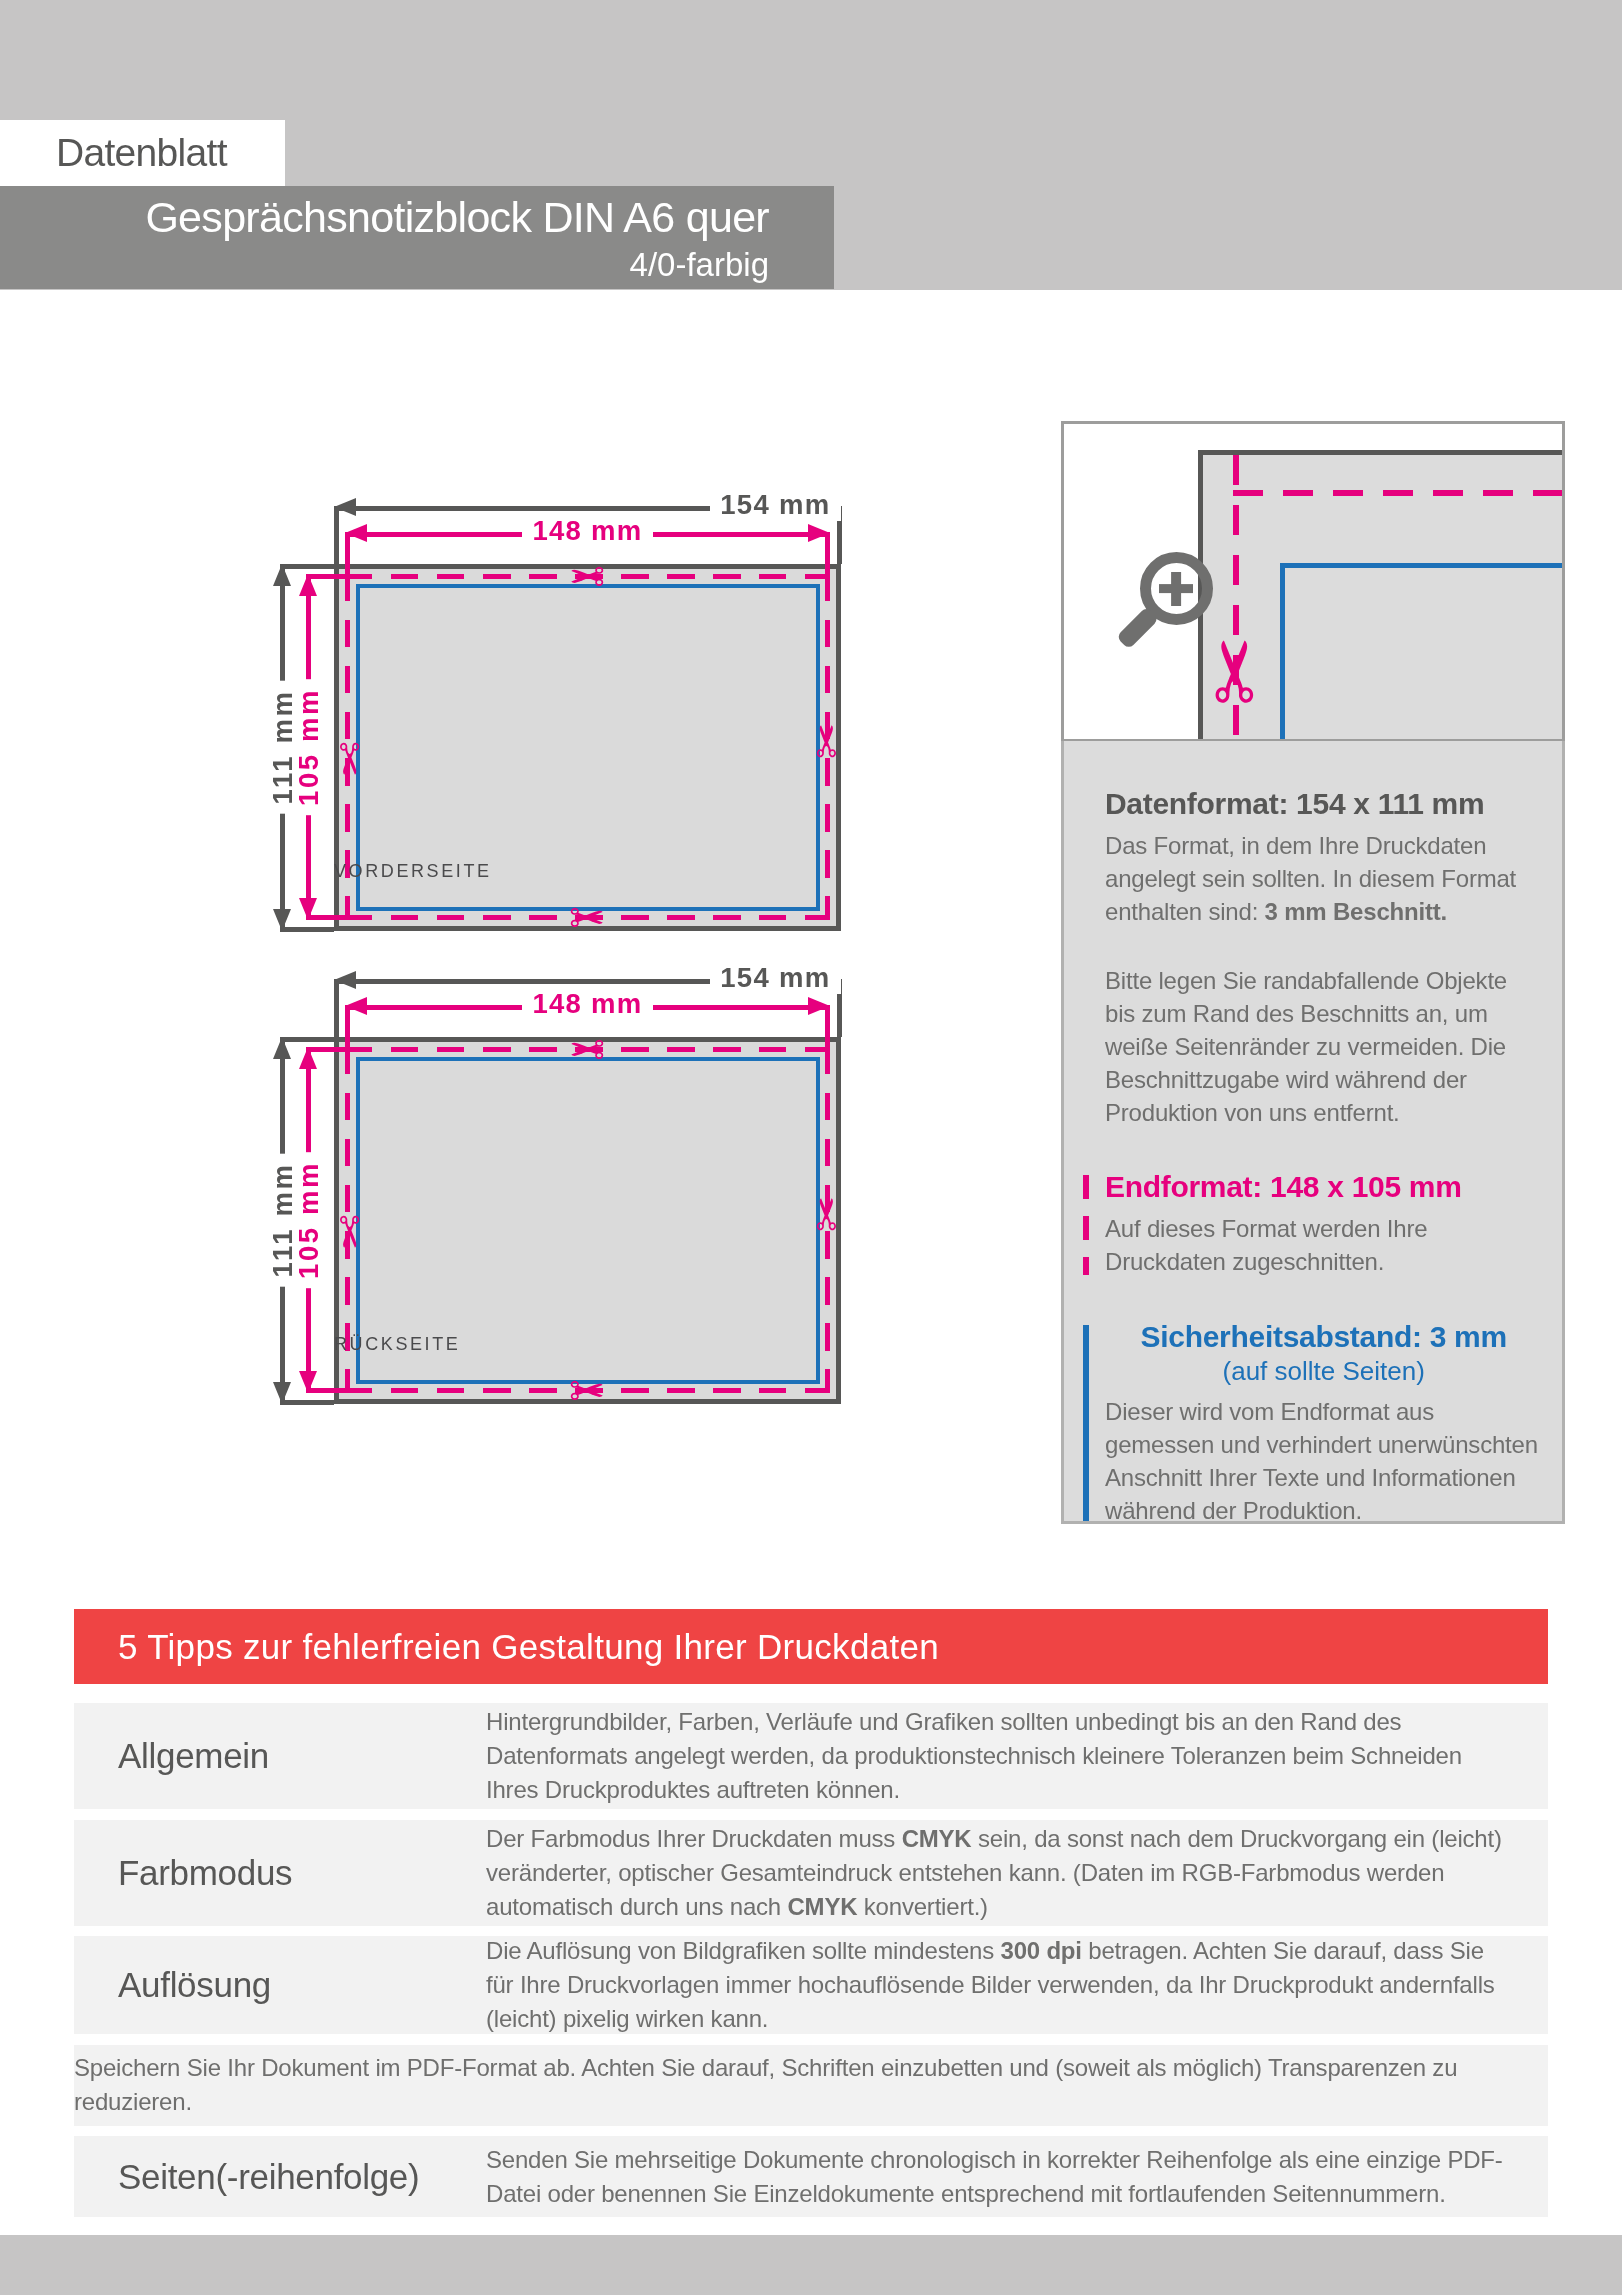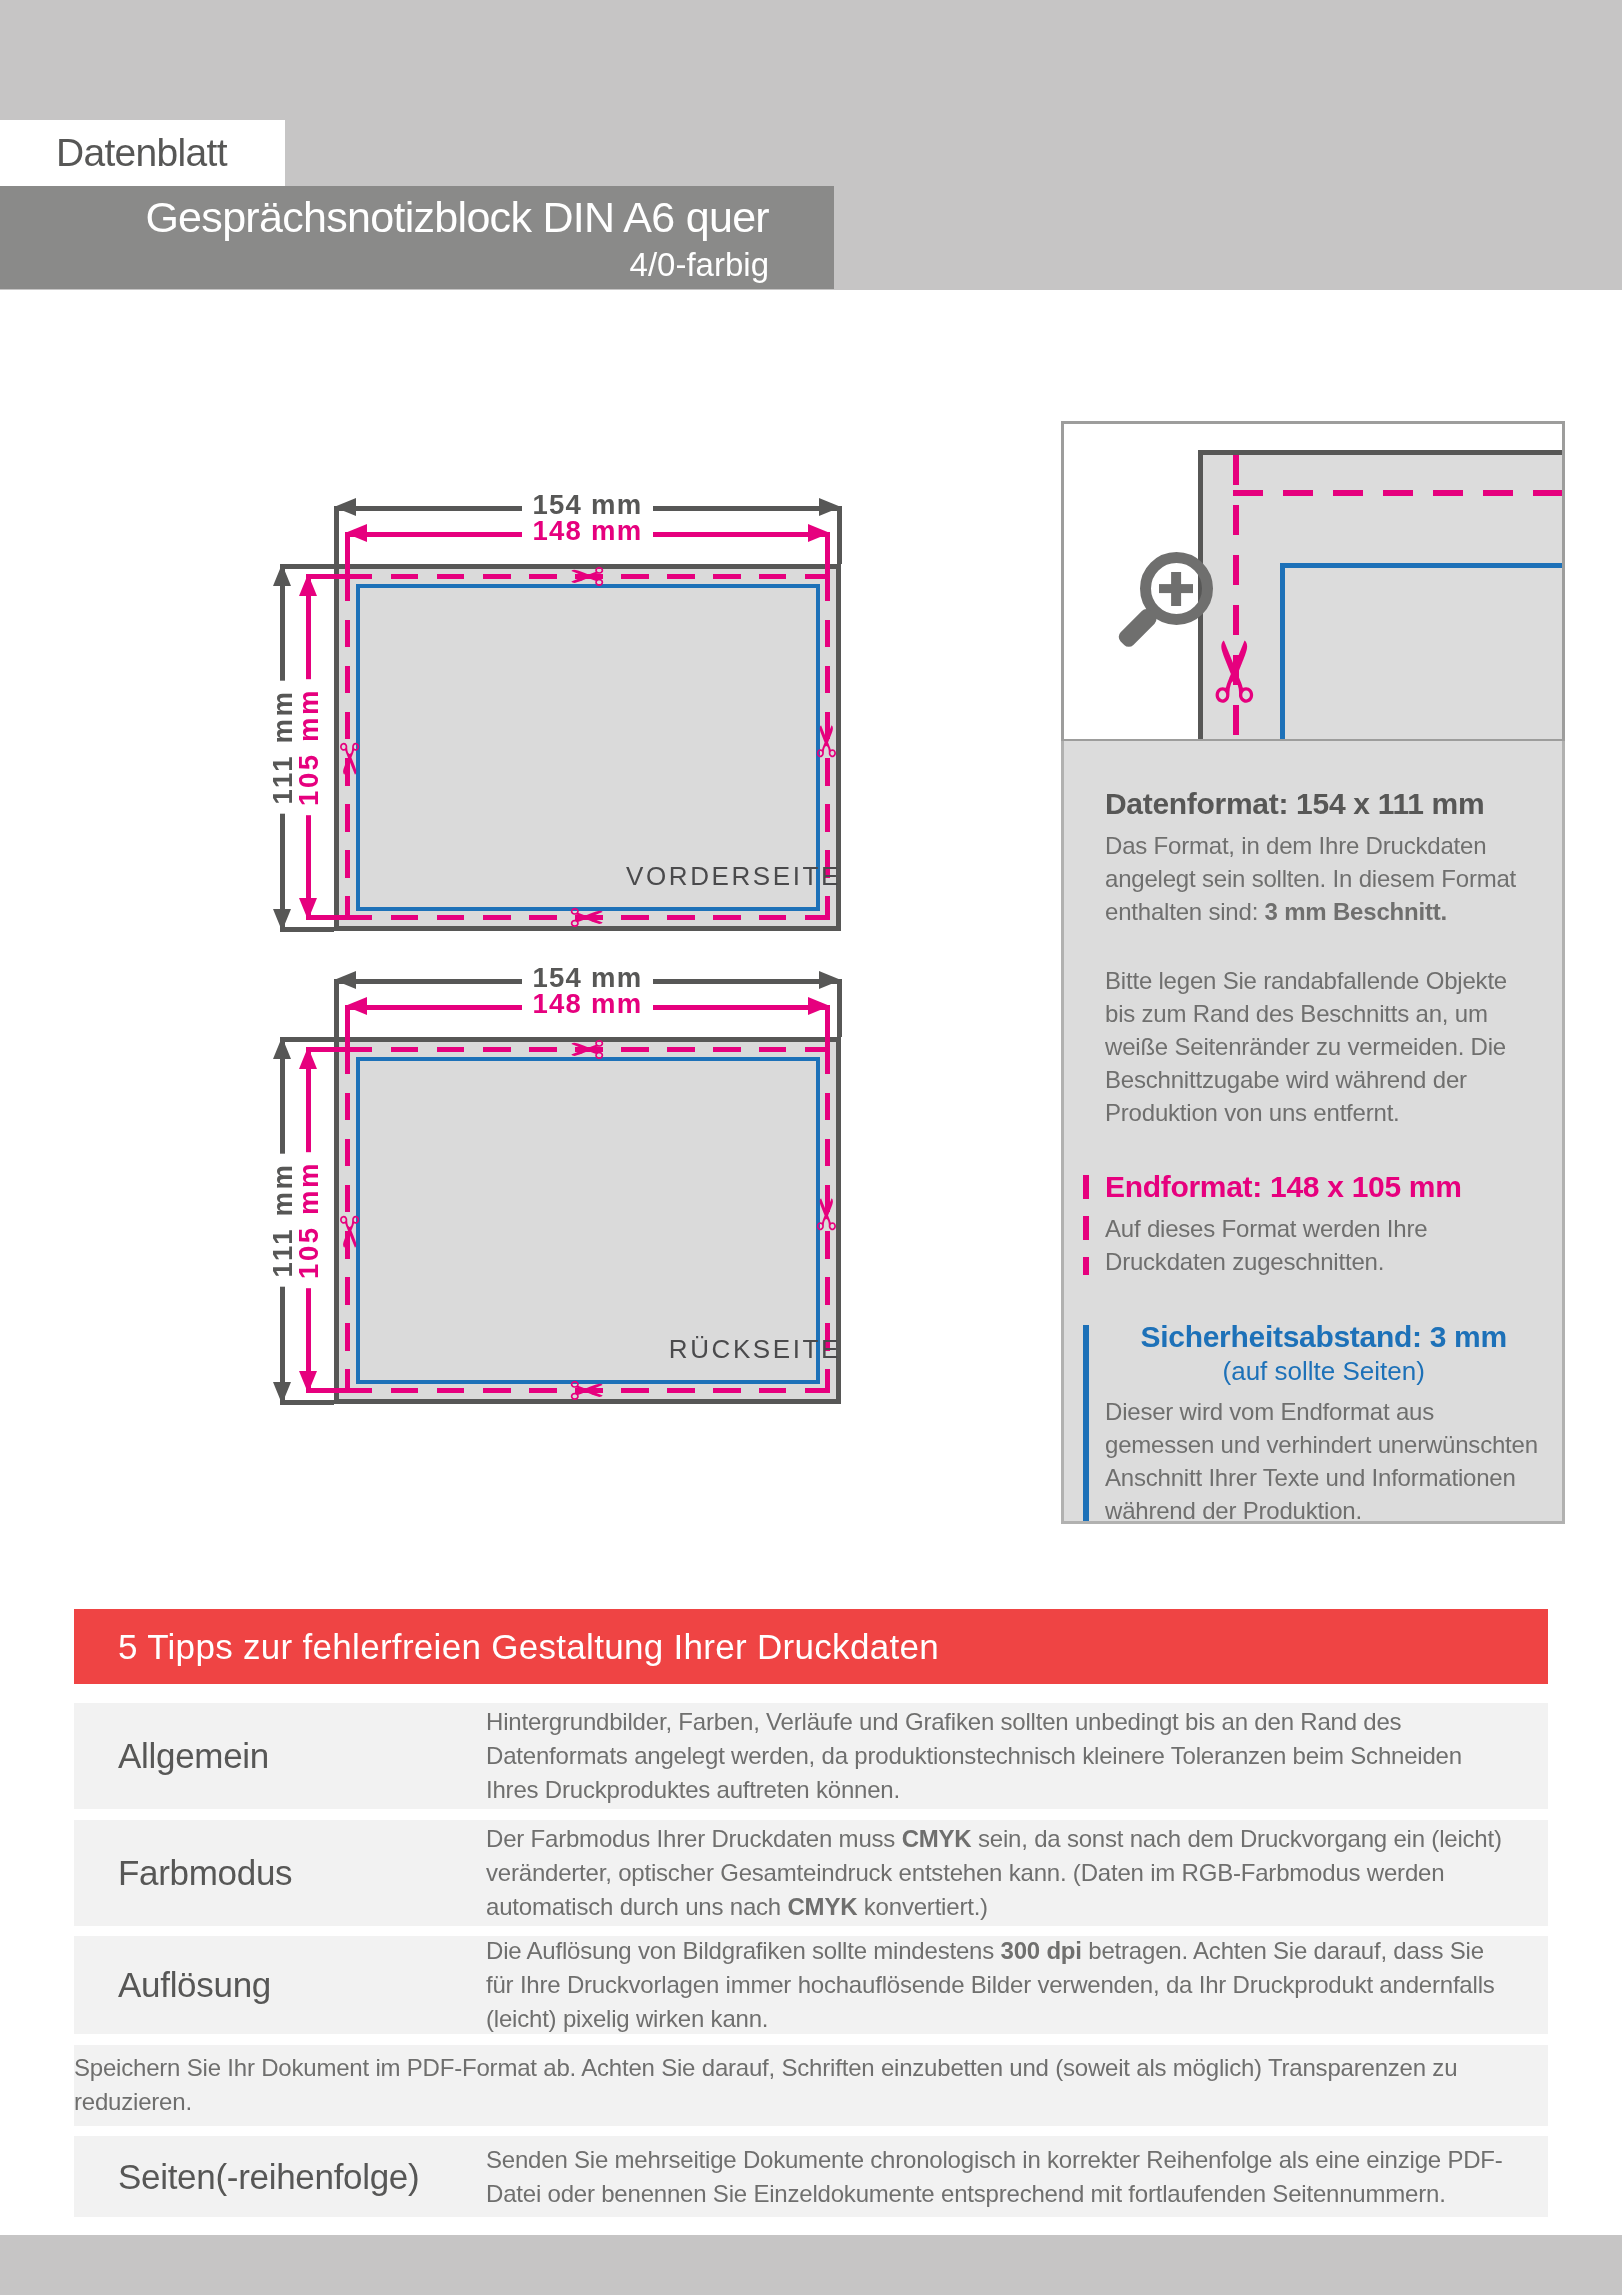--- a/index.html
+++ b/index.html
@@ -69,21 +69,21 @@
   .ah-right-gray { left:557px; top:-5.9px;  border-left:22px solid #575756;  border-top:9.8px solid rgba(0,0,0,0); border-bottom:9.8px solid rgba(0,0,0,0); }
   .ah-left-mag   { left:83px; top:20px;  border-right:22px solid #e6007e; border-top:9.8px solid rgba(0,0,0,0); border-bottom:9.8px solid rgba(0,0,0,0); }
   .ah-right-mag  { left:546px; top:20px;  border-left:22px solid #e6007e;  border-top:9.8px solid rgba(0,0,0,0); border-bottom:9.8px solid rgba(0,0,0,0); }
   .ah-up-gray    { left:11px;  top:60px;  border-bottom:22px solid #575756; border-left:9.8px solid rgba(0,0,0,0); border-right:9.8px solid rgba(0,0,0,0); }
   .ah-down-gray  { left:11px;  top:405px; border-top:22px solid #575756;    border-left:9.8px solid rgba(0,0,0,0); border-right:9.8px solid rgba(0,0,0,0); }
   .ah-up-mag     { left:37px;  top:70px; border-bottom:22px solid #e6007e; border-left:9.8px solid rgba(0,0,0,0); border-right:9.8px solid rgba(0,0,0,0); }
   .ah-down-mag   { left:37px;  top:394px; border-top:22px solid #e6007e;    border-left:9.8px solid rgba(0,0,0,0); border-right:9.8px solid rgba(0,0,0,0); }
 
   
   .dim-wrap { position:absolute; left:72px; width:507px; text-align:center; }
-  .dim-wrap.w154 { top:-13.7px; }
+  .dim-wrap.w154 { top:-13.7px;text-align:right; }
   .dim-wrap.w148 { top:12.4px; }
   .dim-label {
     display:inline-block; background:#fff; padding:0 10.5px; font-size:27.5px;
     font-weight:bold; letter-spacing:1.3px; white-space:nowrap; line-height:1.1;
   }
   .dim-gray { color:#575756; }
   .dim-mag  { color:#e6007e; }
   .dim-rot {
     position:absolute; background:#fff; padding:1.3px 9.2px; font-size:27.5px; font-weight:bold;
     letter-spacing:2.6px; white-space:nowrap; line-height:1.1;
@@ -94,22 +94,22 @@
   .scissors {
     position:absolute; color:#e6007e; font-size:43px; line-height:1;
     font-family:"DejaVu Sans", sans-serif;
   }
   .sc-top    { left:325px; top:73px; transform:translate(-50%,-50%) scaleX(-1); }
   .sc-bottom { left:325px; top:414px; transform:translate(-50%,-50%); }
   .sc-left   { left:86px; top:255px; transform:translate(-50%,-50%) rotate(90deg); }
   .sc-right  { left:565px; top:237px; transform:translate(-50%,-50%) rotate(-90deg); }
 
   .side-label {
-    position:absolute; left:72px; top:357px; width:507px; text-align:right;
-    font-size:26px; letter-spacing:2.6px; color:#4a4a4c;
+    position:absolute; left:72px; top:357px; width:507px; text-align:left;
+    font-size:18px; letter-spacing:2.6px; color:#4a4a4c;
   }
 
   
   #magnifier-box {
     left:1061px; top:421px; width:504px; height:321px; background:#ffffff;
     border:3.9px solid #9d9d9c; overflow:hidden;
   }
   #corner-detail {
     position:absolute; left:134px; top:26px; right:0; bottom:0;
     border-top:5.9px solid #575756; border-left:5.9px solid #575756; background:#dcdcdc;

